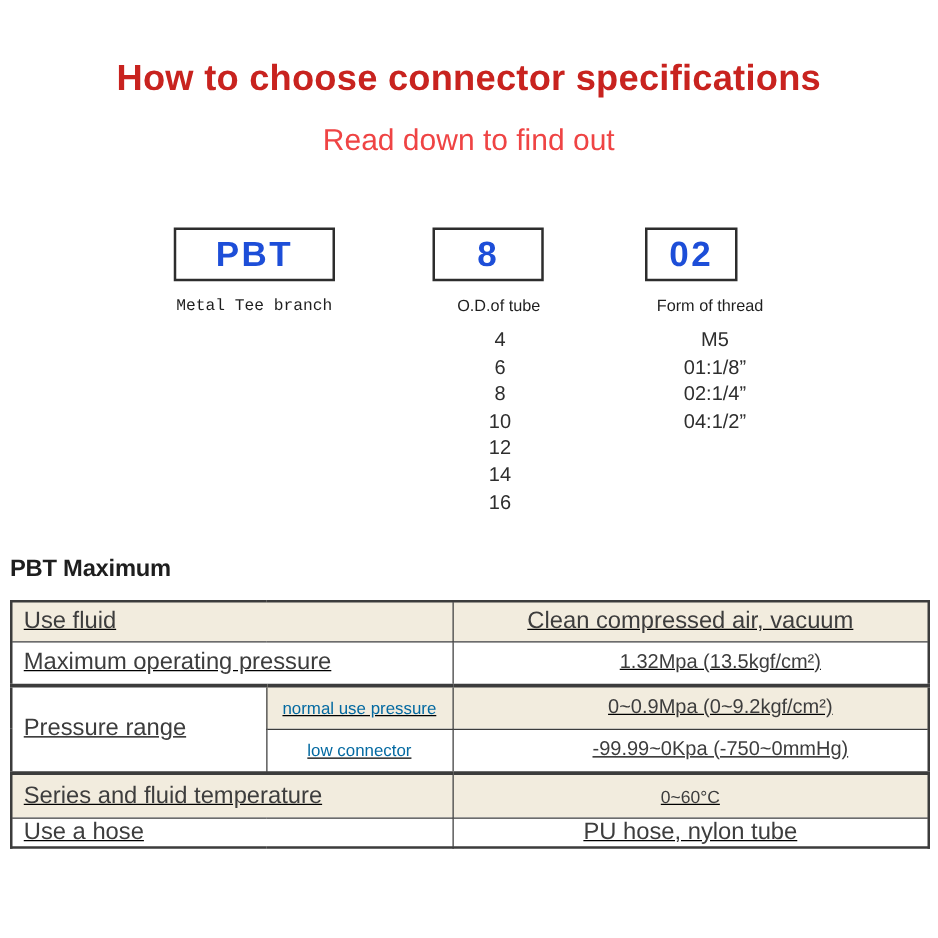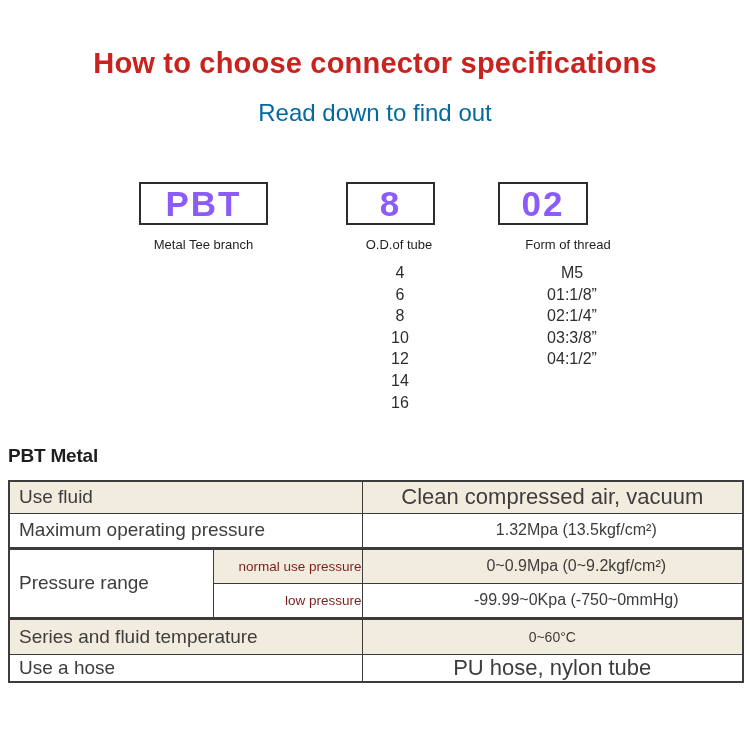--- a/index.html
+++ b/index.html
@@ -11,65 +11,66 @@
   .page{
     position:relative;width:750px;height:750px;background:#ffffff;
     font-family:"Liberation Sans", sans-serif;overflow:hidden;
   }
   .title{
     position:absolute;top:47px;left:0;width:750px;text-align:center;
     font-size:29px;font-weight:bold;color:var(--accent);letter-spacing:0.2px;
   }
   .subtitle{
     position:absolute;top:99px;left:0;width:750px;text-align:center;
-    font-size:24px;color:#0369a1;
+    font-size:24px;color:#ef4444;
   }
   .code-box{
     position:absolute;top:182px;height:43px;box-sizing:border-box;
     border:2px solid #2d2d2d;display:flex;align-items:center;justify-content:center;
-    font-size:35px;font-weight:bold;color:#8b5cf6;letter-spacing:2px;background:#fff;
+    font-size:28px;font-weight:bold;color:#1d4ed8;letter-spacing:2px;background:#fff;
   }
   .box-pbt{left:139px;width:129px;}
   .box-tube{left:346px;width:89px;}
-  .box-thread{left:498px;width:90px;text-align:center;}
+  .box-thread{left:516px;width:74px;text-align:center;}
   .box-label{
     position:absolute;top:237px;font-size:13px;color:#1f1f1f;text-align:center;
   }
-  .lab-pbt{left:139px;width:129px;}
+  .lab-pbt{left:139px;width:129px;font-family:Liberation Mono, monospace;}
   .lab-tube{left:329px;width:140px;}
   .lab-thread{left:498px;width:140px;}
   .option-list{
     position:absolute;top:262px;text-align:center;
     font-size:16px;line-height:21.6px;color:#2e2e2e;
   }
   .list-tube{left:350px;width:100px;}
   .list-thread{left:502px;width:140px;}
   .option-list div{white-space:nowrap;}
   .series-heading{
     position:absolute;left:8px;top:445px;font-size:19px;font-weight:bold;
     color:#1e1e1e;letter-spacing:-0.2px;
   }
   table.spec-table{
     position:absolute;left:8px;top:480px;width:734px;
     border-collapse:collapse;table-layout:fixed;
     border:2.5px solid var(--border);
+    text-decoration:underline;
   }
   .spec-table td{
     border:1.5px solid var(--border);vertical-align:middle;
     padding:0;color:#3d3d3d;background:#ffffff;
   }
   tr.sep > td{border-top-width:3px;}
   tr.beige > td, td.beige{background:var(--beige);}
   .c1{width:204px;} .c2{width:149px;} .c3{width:381px;}
   .r1{height:32px;} .r2{height:35px;} .r3{height:35px;}
   .r4{height:35px;} .r5{height:36px;} .r6{height:19px;}
   td.lbl{font-size:19px;padding-left:9px;text-align:left;}
-  td.sub{font-size:13.5px;text-align:right;color:#7f1d1d;}
+  td.sub{font-size:13.5px;text-align:center;color:#0369a1;}
   td.val{text-align:center;}
-  td.v-lg{font-size:22px;}
+  td.v-lg{font-size:19px;}
   td.v-md{font-size:16px;padding-left:48px;}
   td.v-sm{font-size:14px;margin-top:42px;}
 </style>
 </head>
 <body>
 
 <div class="page">
 
   <div class="title">How to choose connector specifications</div>
   <div class="subtitle">Read down to find out</div>
@@ -95,25 +96,24 @@
     <div>10</div>
     <div>12</div>
     <div>14</div>
     <div>16</div>
   </div>
 
   <div class="option-list list-thread">
     <div>M5</div>
     <div>01:1/8”</div>
     <div>02:1/4”</div>
-    <div>03:3/8”</div>
     <div>04:1/2”</div>
   </div>
 
-  <div class="series-heading">PBT Metal</div>
+  <div class="series-heading">PBT Maximum</div>
 
   <table class="spec-table">
     <colgroup>
         <col class="c1">
         <col class="c2">
         <col class="c3">
       </colgroup>
     <tbody>
       <tr class="r1 beige">
         <td class="lbl" colspan="2">Use fluid</td>
@@ -122,21 +122,21 @@
       <tr class="r2">
         <td class="lbl" colspan="2">Maximum operating pressure</td>
         <td class="val v-md">1.32Mpa (13.5kgf/cm²)</td>
       </tr>
       <tr class="r3 sep">
         <td class="lbl" rowspan="2">Pressure range</td>
         <td class="sub beige">normal use pressure</td>
         <td class="val v-md beige">0~0.9Mpa (0~9.2kgf/cm²)</td>
       </tr>
       <tr class="r4">
-        <td class="sub">low pressure</td>
+        <td class="sub">low connector</td>
         <td class="val v-md">-99.99~0Kpa (-750~0mmHg)</td>
       </tr>
       <tr class="r5 sep beige">
         <td class="lbl" colspan="2">Series and fluid temperature</td>
         <td class="val v-sm">0~60°C</td>
       </tr>
       <tr class="r6">
         <td class="lbl" colspan="2">Use a hose</td>
         <td class="val v-lg">PU hose, nylon tube</td>
       </tr>

